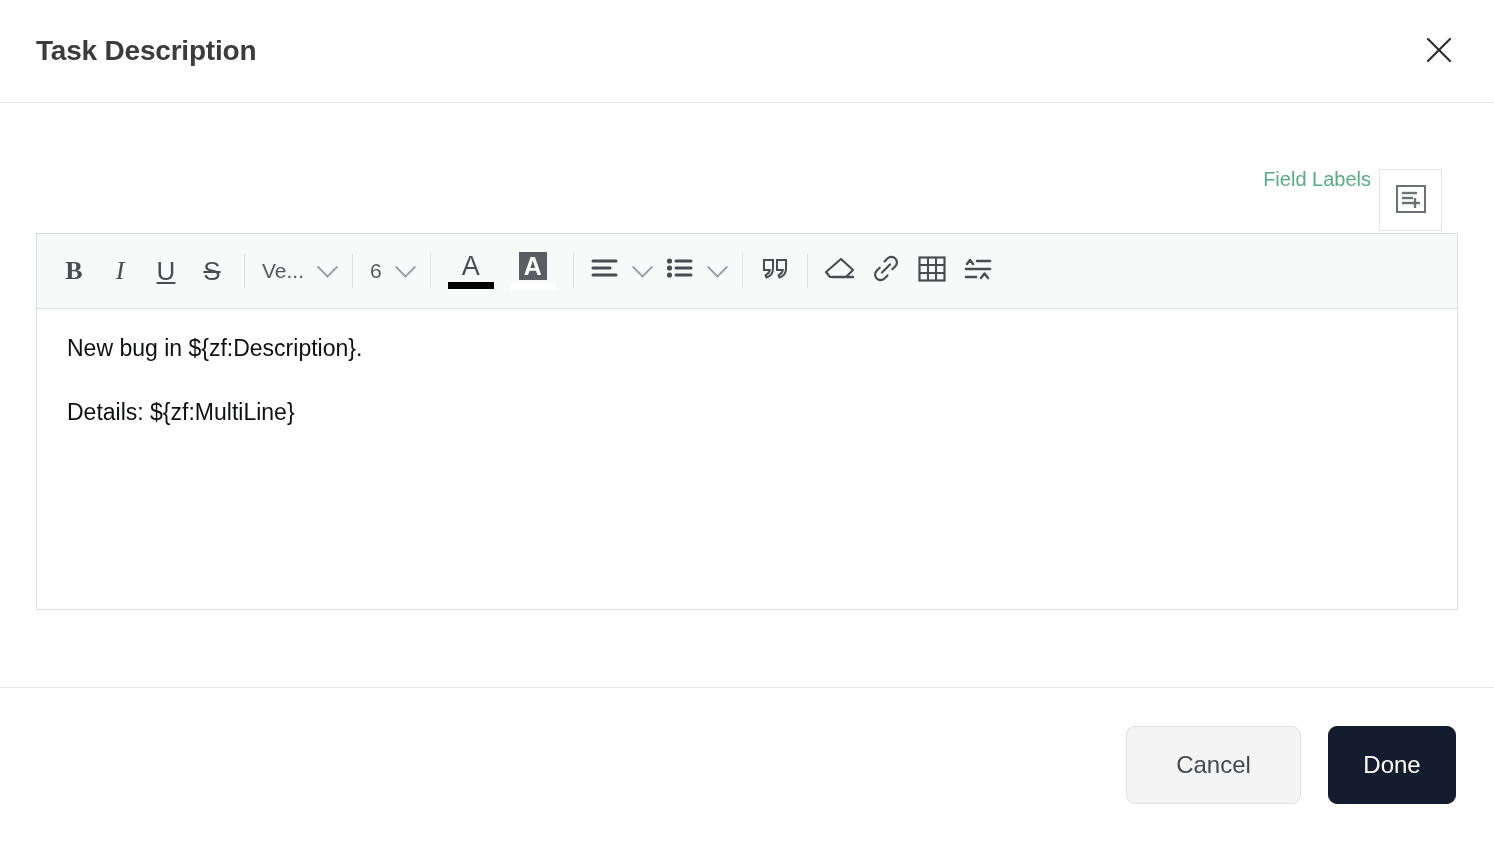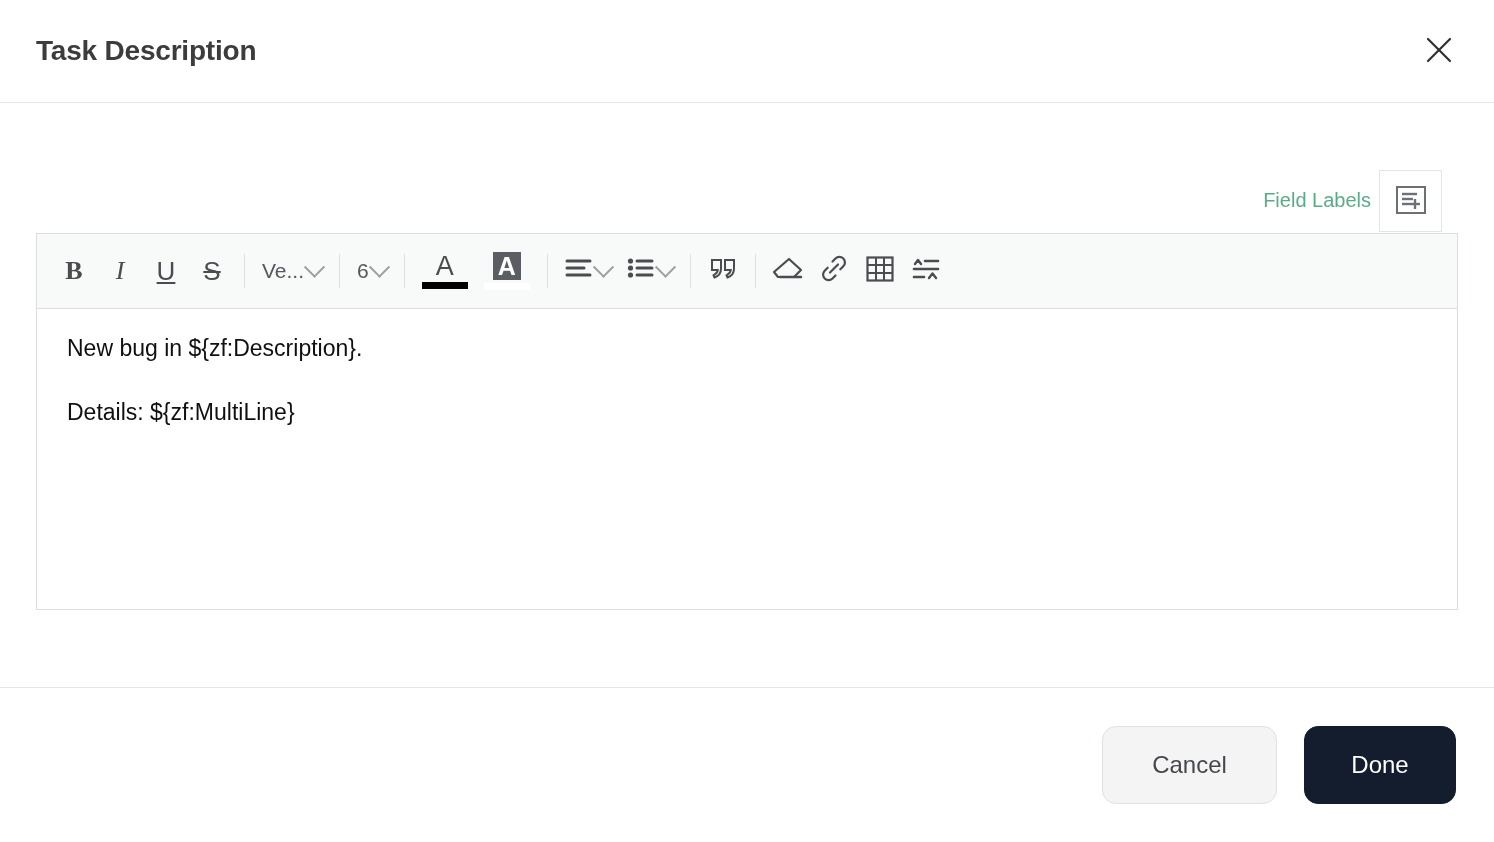--- a/index.html
+++ b/index.html
@@ -58,21 +58,21 @@
   
   .modal-body {
     flex: 1 1 auto;
     padding: 0 36px;
     box-sizing: border-box;
     position: relative;
   }
 
   .field-labels-row {
     display: flex;
-    align-items: center;
+    align-items: flex-start;
     justify-content: flex-end;
     height: 64px;
     margin-top: 66px;
     padding-right: 16px;
     box-sizing: border-box;
   }
   .field-labels-link {
     color: #5aab88;
     font-size: 20px;
     cursor: pointer;
@@ -135,21 +135,21 @@
     margin: 0 9px;
   }
   .tb-bold  { font-size: 26px; font-weight: bold; font-family: "Liberation Serif", serif; }
   .tb-italic{ font-size: 26px; font-style: italic; font-family: "Liberation Serif", serif; }
   .tb-underline { font-size: 26px; text-decoration: underline; font-family: "Liberation Sans", sans-serif; }
   .tb-strike { font-size: 26px; text-decoration: line-through; font-family: "Liberation Sans", sans-serif; }
 
   .dd {
     display: flex;
     align-items: center;
-    gap: 3px;
+    gap: 16px;
     cursor: pointer;
     padding: 0 8px;
     height: 46px;
   }
   .chev {
     display: inline-block;
     width: 13px;
     height: 13px;
     border-right: 2.4px solid #9aa0a5;
     border-bottom: 2.4px solid #9aa0a5;
@@ -210,35 +210,35 @@
     align-items: center;
     justify-content: flex-end;
     padding: 0 38px;
     box-sizing: border-box;
     gap: 27px;
   }
   .btn {
     font-size: 24px;
     font-family: "Liberation Sans", sans-serif;
     cursor: pointer;
-    border-radius: 14px;
+    border-radius: 9px;
     box-sizing: border-box;
     display: flex;
     align-items: center;
     justify-content: center;
   }
   .btn-cancel {
     width: 175px;
     height: 78px;
     background: #f4f4f5;
     border: 1px solid #e0e1e3;
     color: #44484c;
   }
   .btn-done {
-    width: 152px;
+    width: 128px;
     height: 78px;
     background: #141d2e;
     border: 1px solid #141d2e;
     color: #ffffff;
   }
 </style>
 </head>
 <body>
 
 <div class="modal">

